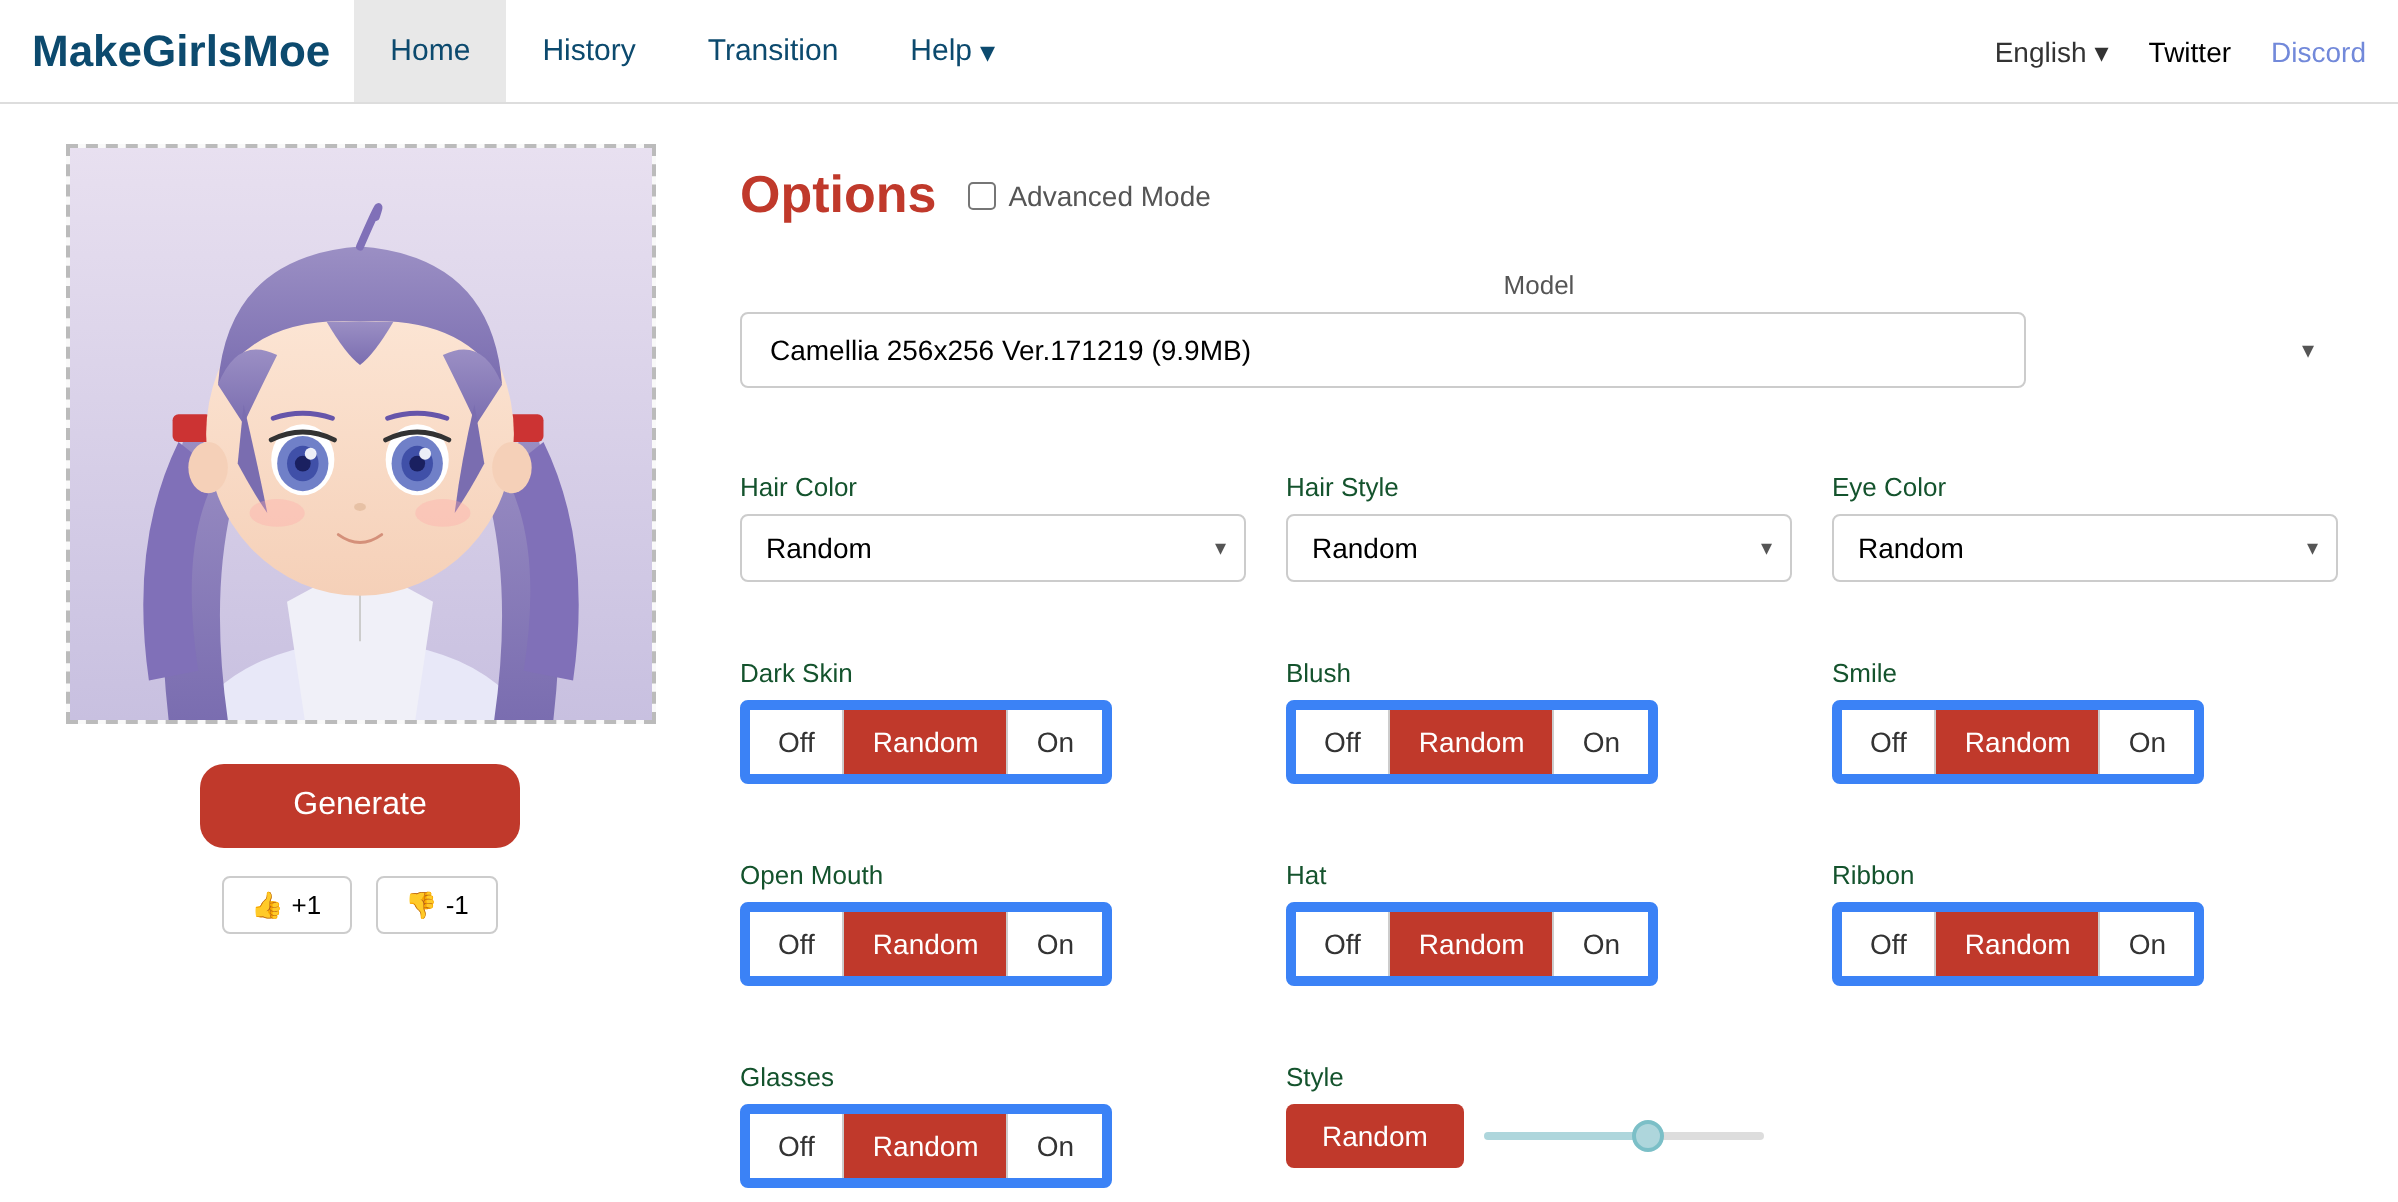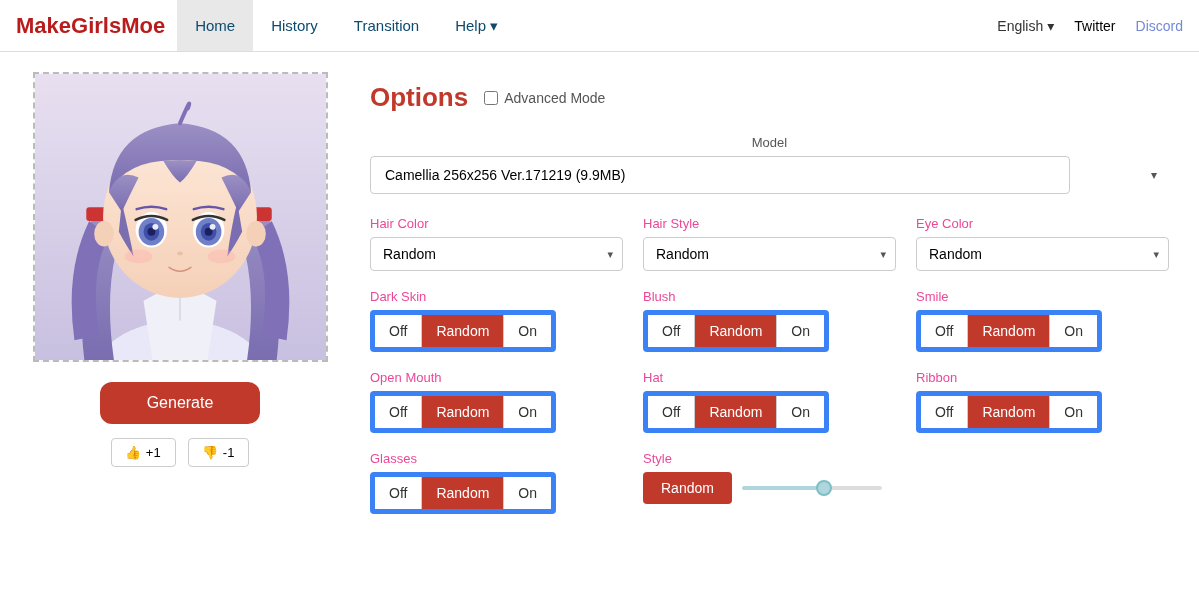--- a/index.html
+++ b/index.html
@@ -9,21 +9,21 @@
     .navbar {
       display: flex;
       align-items: center;
       border-bottom: 1px solid #ddd;
       height: 52px;
       padding: 0 16px;
     }
     .navbar-brand {
       font-size: 22px;
       font-weight: bold;
-      color: #b91c1c;
+      color: #0c4a6e;
       margin-right: 12px;
       white-space: nowrap;
     }
     .nav-tabs-bar {
       display: flex;
       align-items: stretch;
       height: 100%;
     }
     .nav-tab {
       display: flex;
@@ -151,21 +151,21 @@
       font-size: 13px;
       color: #555;
       margin-bottom: 6px;
       text-align: center;
     }
     .model-select-wrap {
       position: relative;
       margin-bottom: 22px;
     }
     .model-select {
-      width: 700px;
+      width: 643px;
       max-width: 100%;
       padding: 10px 14px;
       border: 1px solid #ccc;
       border-radius: 4px;
       font-size: 14px;
       appearance: none;
       background: #fff;
       cursor: pointer;
     }
     .model-select-arrow {
@@ -182,22 +182,23 @@
     .options-grid {
       display: grid;
       grid-template-columns: 1fr 1fr 1fr;
       gap: 0 20px;
     }
     .option-group {
       margin-bottom: 18px;
     }
     .option-group-label {
       font-size: 13px;
-      color: #ec4899;
+      color: #14532d;
       margin-bottom: 6px;
+      margin-top: 20px;
     }
 
     
     .dropdown-wrap {
       position: relative;
       display: inline-block;
       width: 100%;
     }
     .option-dropdown {
       width: 100%;

